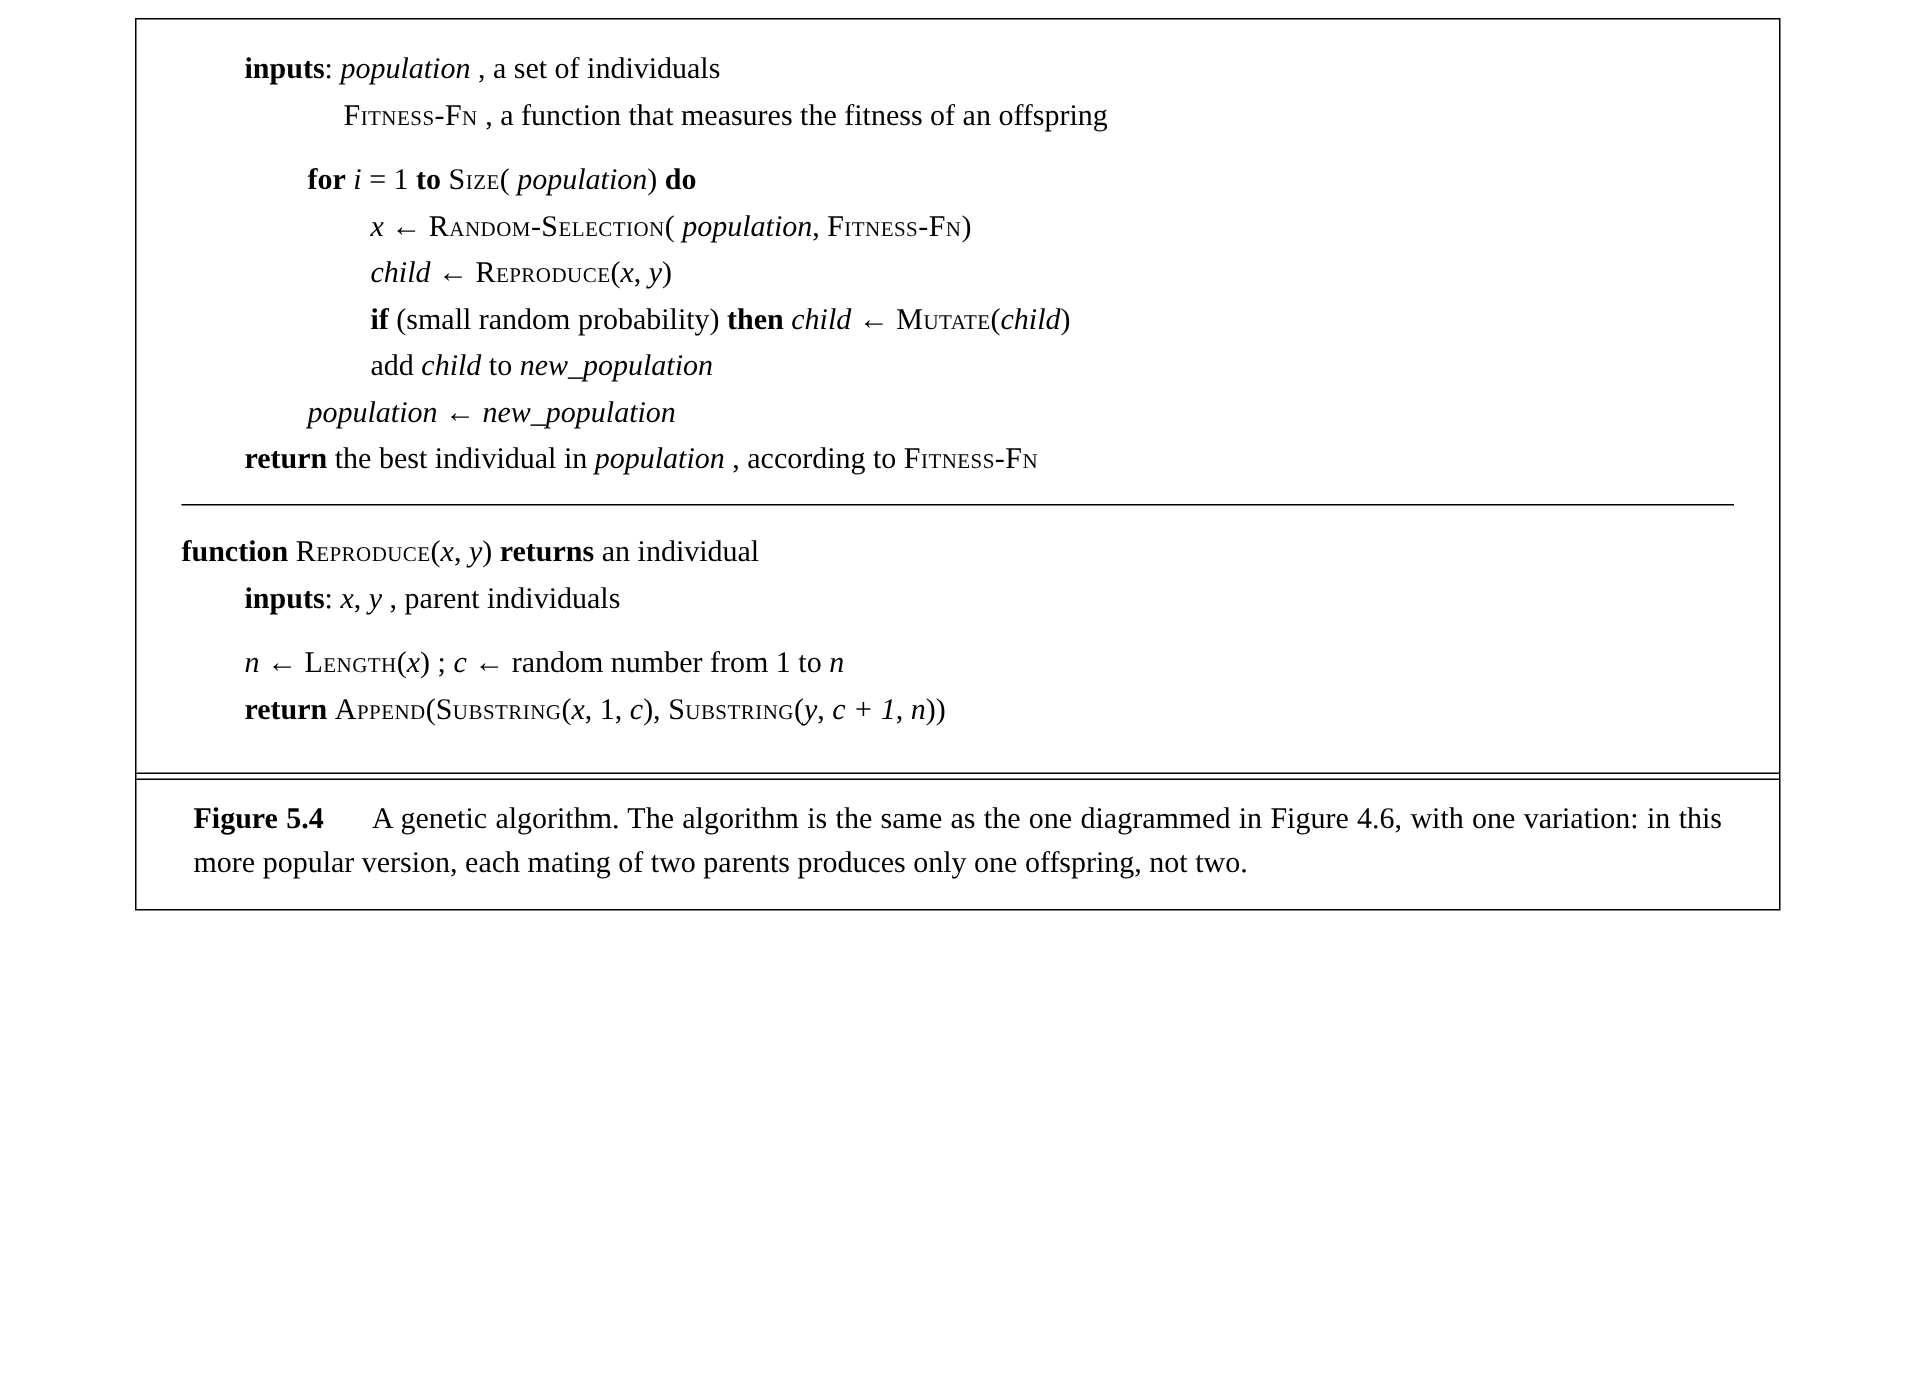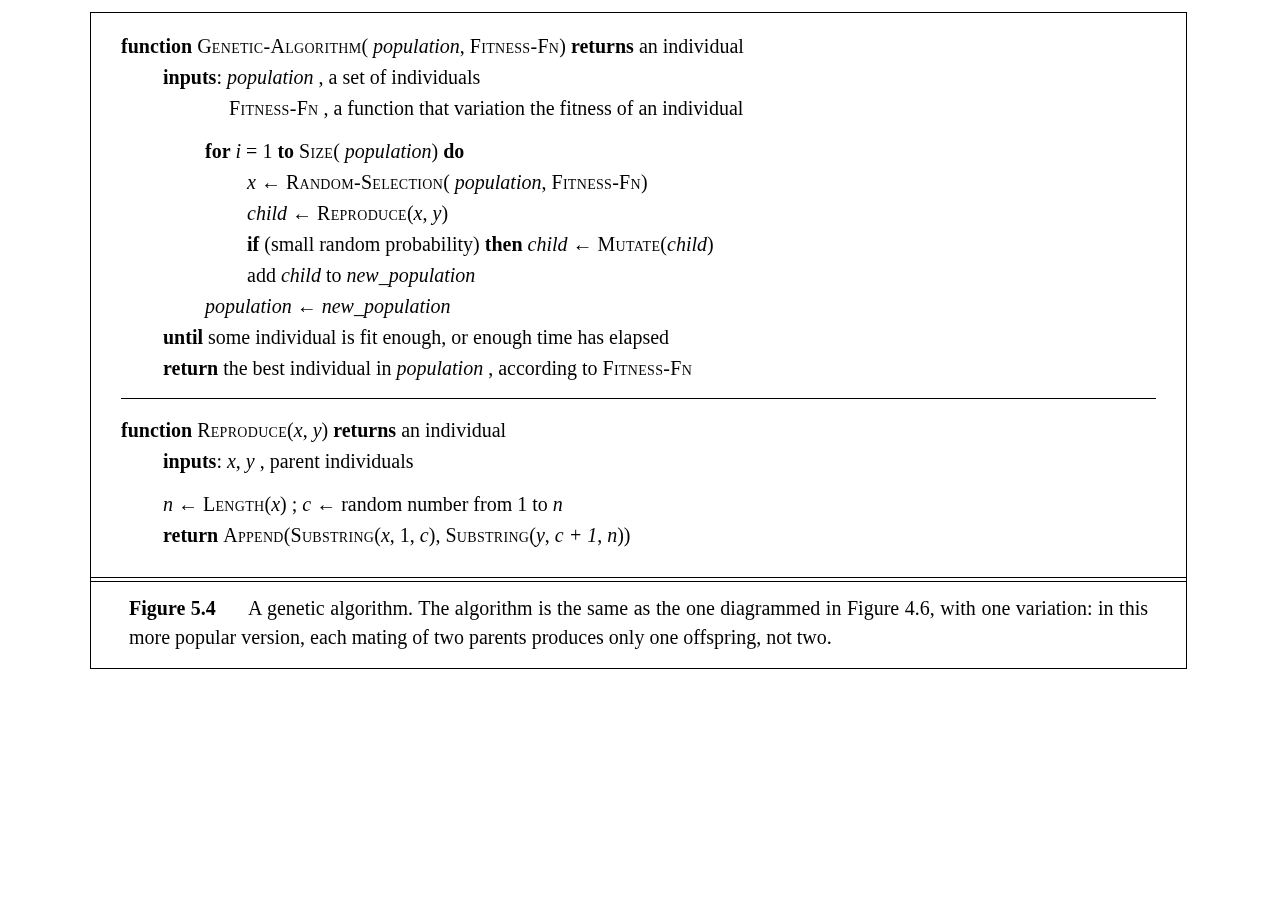--- a/index.html
+++ b/index.html
@@ -62,40 +62,30 @@
   .figlabel { font-weight: bold; }
 </style>
 </head>
 <body>
 
 <div class="page">
   <div class="figure-box">
 
     <div class="algo">
 
-      <span class="line">
-        <span class="kw">function</span>
-        <span> </span>
-        <span class="sc">Genetic-Algorithm</span><span>(</span>
-        <span class="it">population</span><span>, </span>
-        <span class="sc">Fitness-Fn</span><span>) </span>
-        <span class="kw">returns</span>
-        <span> </span>
-        <span>an individual</span>
-      </span>
 
       <span class="ind1">
         <span class="kw">inputs</span><span>: </span>
         <span class="it">population</span>
         <span>, a set of individuals</span>
       </span>
 
       <span class="ind1" style="padding-left:108px">
         <span class="sc">Fitness-Fn</span>
-        <span>, a function that variation the fitness of an individual</span>
+        <span>, a function that measures the fitness of an offspring</span>
       </span>
 
       <div class="gap"></div>
 
 
 
       <span class="ind2">
         <span class="kw">for</span>
         <span> </span>
         <span class="it">i</span>
@@ -139,25 +129,20 @@
         <span> to </span>
         <span class="it">new_population</span>
       </span>
 
       <span class="ind2">
         <span class="it">population</span>
         <span> ← </span>
         <span class="it">new_population</span>
       </span>
 
-      <span class="ind1">
-        <span class="kw">until</span>
-        <span> </span>
-        <span>some individual is fit enough, or enough time has elapsed</span>
-      </span>
 
       <span class="ind1">
         <span class="kw">return</span>
         <span> </span>
         <span>the best individual in </span>
         <span class="it">population</span>
         <span>, according to </span>
         <span class="sc">Fitness-Fn</span>
       </span>
 

